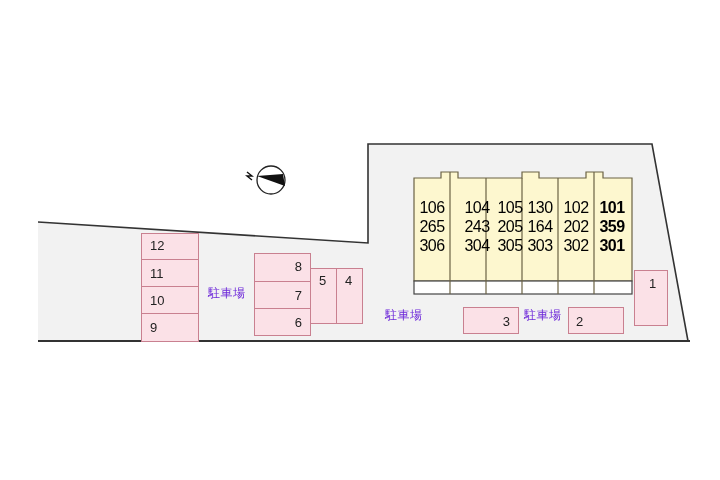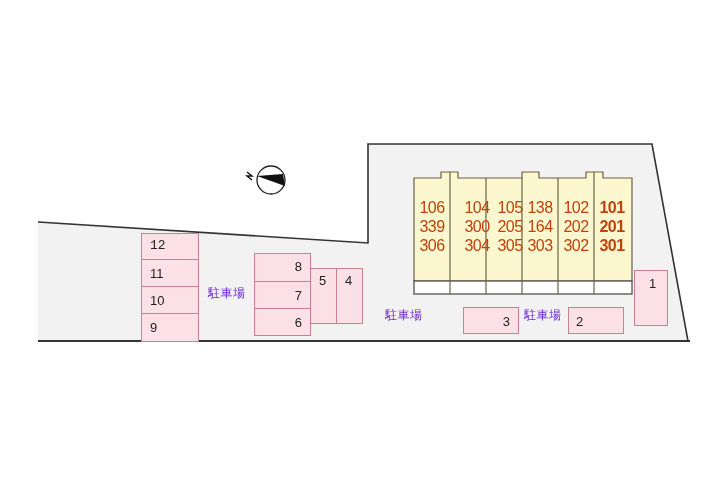--- a/index.html
+++ b/index.html
@@ -8,21 +8,21 @@
     #site-svg { position: absolute; left: 0; top: 0; }
     .stall {
       position: absolute; box-sizing: border-box;
       background: #fbe1e7; border: 1.5px solid #c98090;
       font-size: 13px; color: #222;
     }
     .stall span { position: absolute; }
     .label-jp { position: absolute; font-size: 12px; color: #6d28d9; letter-spacing: 0.5px;
                 font-family: "DejaVu Sans", sans-serif; }
     .unit-col { position: absolute; top: 198px; width: 36px; text-align: center;
-                font-size: 16px; line-height: 19px; color: #c2410c; letter-spacing: -0.5px; }
+                font-size: 16px; line-height: 19px; color: #000000; letter-spacing: -0.5px; }
     .unit-col div { height: 19px; }
   </style>
 </head>
 <body>
 
 <svg id="site-svg" width="720" height="480" viewBox="0 0 720 480" xmlns="http://www.w3.org/2000/svg">
 
   <polygon points="38,222 368,243 368,144 652,144 688,341 38,341" fill="#f2f2f2" stroke="none"></polygon>
   <polyline points="38,222 368,243 368,144 652,144 688,341" fill="none" stroke="#333" stroke-width="1.6"></polyline>
   <line x1="38" y1="341" x2="690" y2="341" stroke="#333" stroke-width="2.2"></line>
@@ -41,51 +41,51 @@
 
   <g>
     <circle cx="271" cy="180" r="14" fill="#fff" stroke="#222" stroke-width="1.3"></circle>
     <polygon points="257,176 285,186 283,174" fill="#111"></polygon>
     <path d="M247,172 L252,176 L247,176 L252,180" fill="none" stroke="#111" stroke-width="1.4"></path>
   </g>
 </svg>
 
 <div class="unit-col" style="left:414px;">
   <div>106</div>
-  <div>339</div>
+  <div>265</div>
   <div>306</div>
 </div>
 <div class="unit-col" style="left:450px;padding-left:42px;">
   <div>105</div>
   <div>205</div>
   <div>305</div>
 </div>
 <div class="unit-col" style="left:459px;">
   <div>104</div>
-  <div>300</div>
+  <div>243</div>
   <div>304</div>
 </div>
 <div class="unit-col" style="left:522px;">
-  <div>138</div>
+  <div>130</div>
   <div>164</div>
   <div>303</div>
 </div>
 <div class="unit-col" style="left:558px;">
   <div>102</div>
   <div>202</div>
   <div>302</div>
 </div>
 <div class="unit-col" style="left:594px;font-weight:bold;">
   <div>101</div>
-  <div>201</div>
+  <div>359</div>
   <div>301</div>
 </div>
 
 <div class="stall" style="left:141px;top:233px;width:58px;height:27px;">
-  <span style="left:8px;top:4px;font-family:Liberation Mono, monospace;">12</span>
+  <span style="left:8px;top:4px;">12</span>
 </div>
 <div class="stall" style="left:141px;top:259px;width:58px;height:32px;">
   <span style="left:8px;top:6px;">11</span>
 </div>
 <div class="stall" style="left:141px;top:286px;width:58px;height:28px;">
   <span style="left:8px;top:6px;">10</span>
 </div>
 <div class="stall" style="left:141px;top:313px;width:58px;height:29px;">
   <span style="left:8px;top:6px;">9</span>
 </div>

